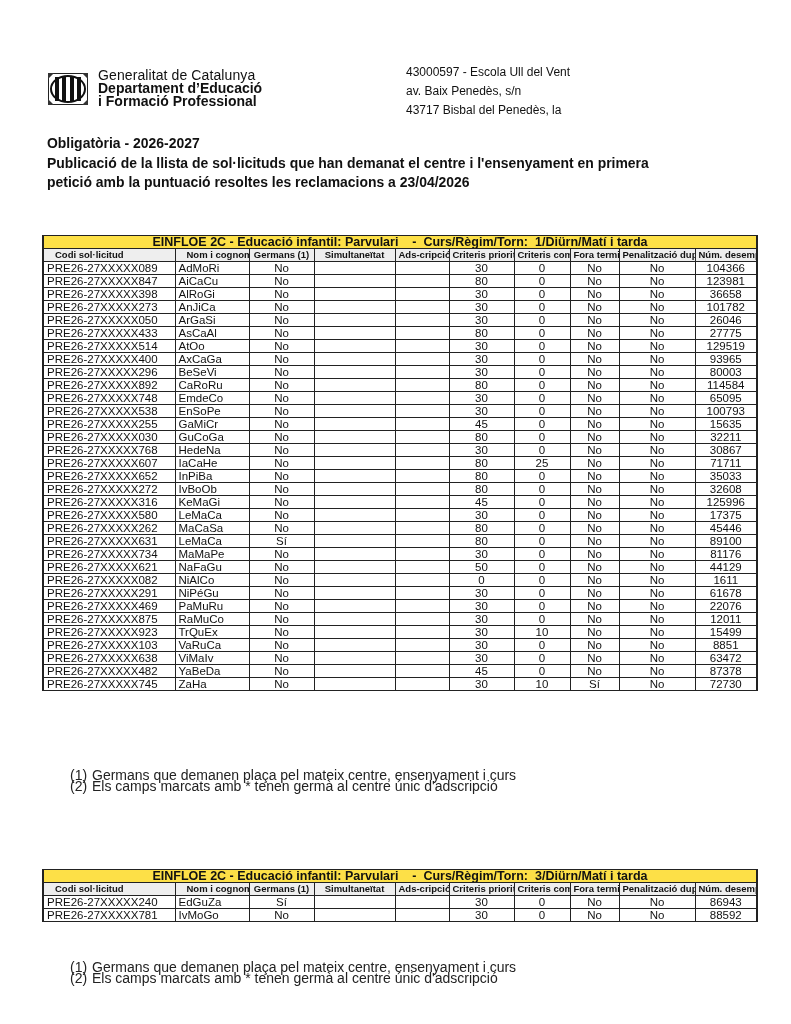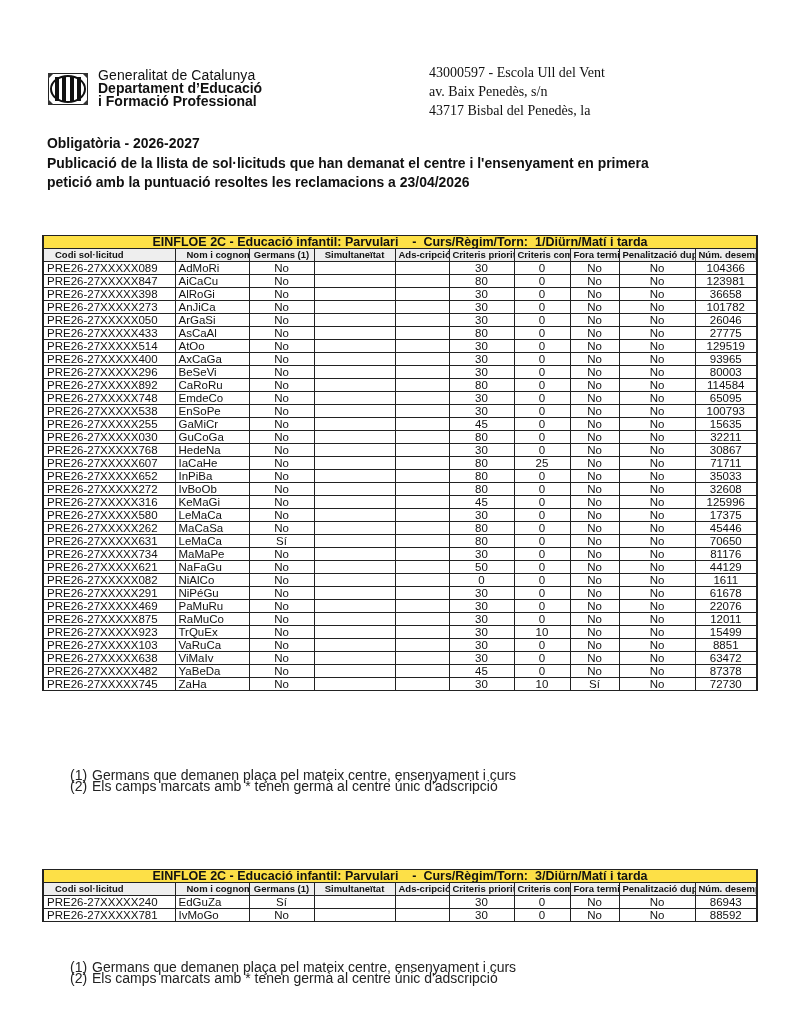--- a/index.html
+++ b/index.html
@@ -3,21 +3,21 @@
 <meta charset="utf-8">
 <style>
   html, body { margin: 0; padding: 0; background: #ffffff; }
   body { width: 791px; height: 1024px; position: relative; overflow: hidden; font-family: "Liberation Sans", sans-serif; color: #111; }
   .logo { position: absolute; left: 48px; top: 69px; display: flex; align-items: center; }
   .logo-mark { width: 40px; height: 32px; position: relative; }
   .logo-mark svg { display: block; }
   .logo-text { margin-left: 10px; line-height: 13px; }
   .logo-line1 { font-size: 14px; font-weight: normal; letter-spacing: 0.1px; }
   .logo-line2, .logo-line3 { font-size: 14px; font-weight: bold; }
-  .address { position: absolute; left: 429px; top: 63px; font-size: 14px; line-height: 19px; font-family: Liberation Serif, serif; }
+  .address { position: absolute; left: 406px; top: 63px; font-size: 12px; line-height: 19px; }
   .titles { position: absolute; left: 47px; top: 133px; font-weight: bold; font-family: "Liberation Sans", sans-serif; }
   .titles div { font-size: 15px; line-height: 19.5px; transform: scaleX(0.93); transform-origin: left; white-space: nowrap; }
   table.grid { position: absolute; left: 42px; border-collapse: collapse; table-layout: fixed; font-size: 11.5px; }
   table.grid td, table.grid th { border: 1px solid #222; padding: 0 3px; height: 12px; line-height: 11px; white-space: nowrap; overflow: hidden; }
   table.grid { border-left: 2px solid #222; border-right: 2px solid #222; }
   .caption-row th { background: #fde047; font-size: 12.5px; font-weight: bold; text-align: center; height: 16px; border-top: 2px solid #222; padding: 0; }
   .head-row th { background: #eeeeee; font-size: 9.5px; font-weight: bold; vertical-align: top; text-align: center; line-height: 11px; padding-top: 2px; padding-bottom: 2px; white-space: normal; }
   .head-row th.left { text-align: left; padding-left: 11px; }
   td.c { text-align: center; }
   td.l { text-align: left; }
@@ -345,21 +345,21 @@
       <tr>
         <td class="l">PRE26-27XXXXX631</td>
         <td class="l">LeMaCa</td>
         <td class="c">Sí</td>
         <td class="c"></td>
         <td class="c"></td>
         <td class="c">80</td>
         <td class="c">0</td>
         <td class="c">No</td>
         <td class="c">No</td>
-        <td class="c">70650</td>
+        <td class="c">89100</td>
       </tr>
       <tr>
         <td class="l">PRE26-27XXXXX734</td>
         <td class="l">MaMaPe</td>
         <td class="c">No</td>
         <td class="c"></td>
         <td class="c"></td>
         <td class="c">30</td>
         <td class="c">0</td>
         <td class="c">No</td>

